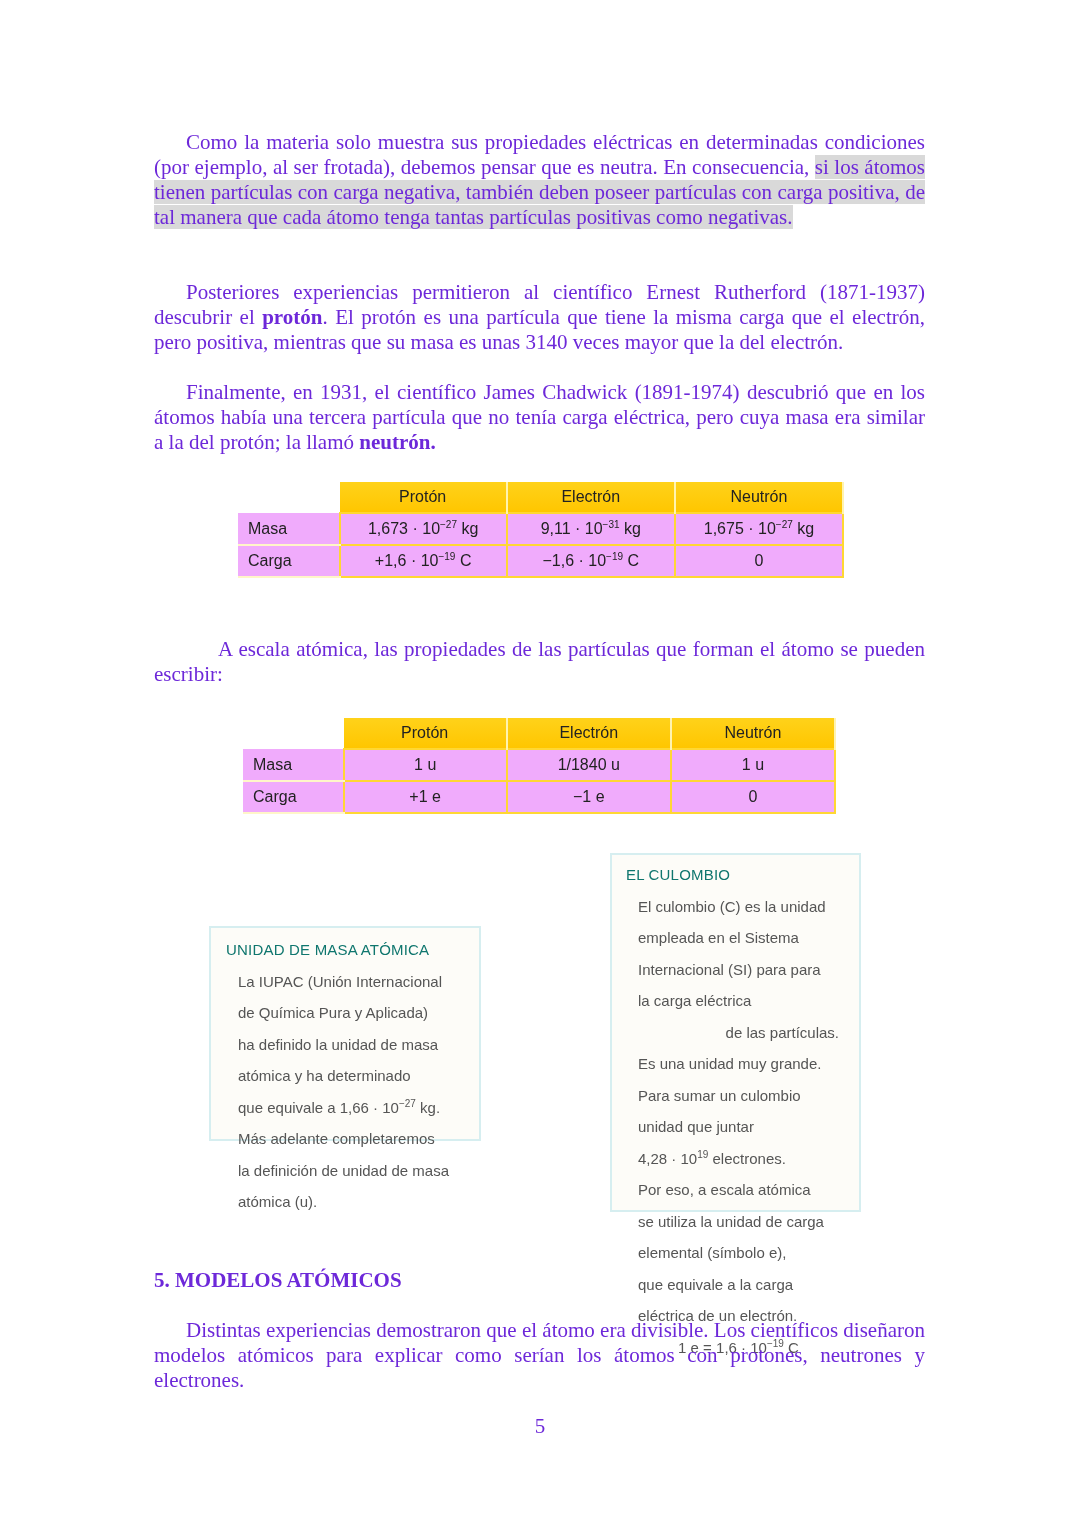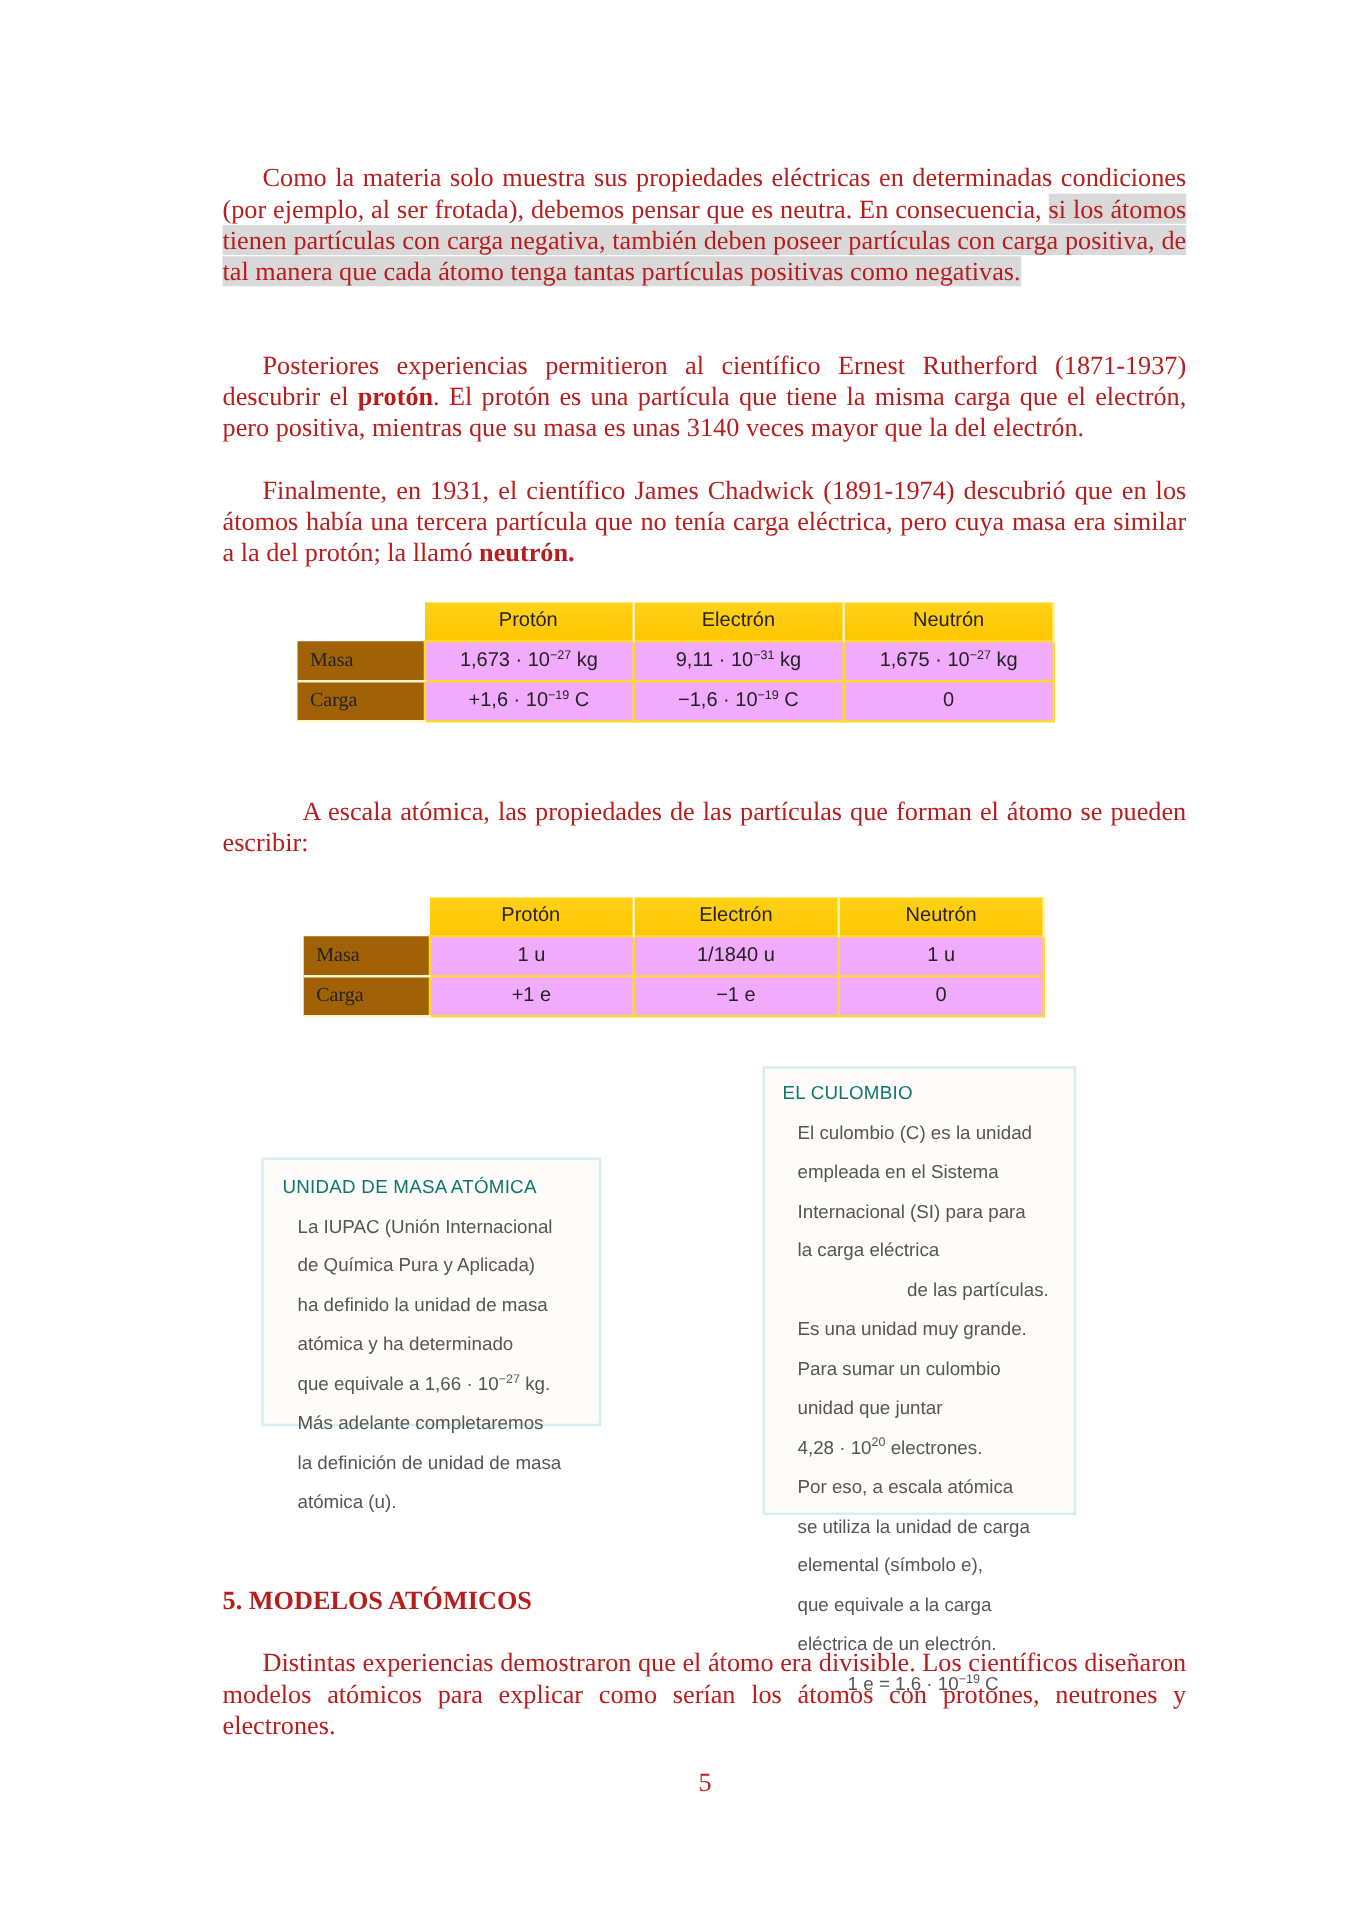--- a/index.html
+++ b/index.html
@@ -1,17 +1,17 @@
 <!DOCTYPE html>
 <html><head>
   <meta charset="utf-8">
   <style>
     html, body { margin: 0; padding: 0; background: #ffffff; }
     body { width: 1080px; height: 1527px; position: relative; overflow: hidden; }
-    .serif { font-family: "Liberation Serif", "DejaVu Serif", serif; color: #b91c1c; margin-left: 24px; }
+    .serif { font-family: "Liberation Serif", "DejaVu Serif", serif; color: #6d28d9; }
     .sans { font-family: "Liberation Sans", "DejaVu Sans", sans-serif; }
     .para {
       position: absolute; left: 154px; width: 771px;
       font-size: 21px; line-height: 25px; text-align: justify;
       text-align-last: left;
     }
     .para .indent { display: inline-block; width: 32px; }
     .para .indent2 { display: inline-block; width: 64px; }
     .hl { background: #d9d9d9; }
     .heading {
@@ -19,21 +19,21 @@
       font-size: 21px; font-weight: bold;
     }
     .pagenum {
       position: absolute; left: 0; width: 1080px; top: 1414px;
       text-align: center; font-size: 21px;
     }
     
     .ptable { position: absolute; border-collapse: collapse; font-size: 16px; color: #222; }
     .ptable td { padding: 0; height: 30px; text-align: center; }
     .ptable .head { background: linear-gradient(#ffd21a, #ffc600); border-right: 2px solid #fff3b0; font-size: 16px; }
-    .ptable .rowlabel { background: #a16207; text-align: left; padding-left: 10px; border-bottom: 2px solid #fff6c8; font-family: Liberation Serif, serif; }
+    .ptable .rowlabel { background: #f0abfc; text-align: left; padding-left: 10px; border-bottom: 2px solid #fff6c8; }
     .ptable .cell { background: #f0abfc; border: 2px solid #ffd733; }
     .ptable .blank { background: transparent; }
     sup { font-size: 10px; vertical-align: 6px; line-height: 0; }
     
     .box {
       position: absolute; border: 2px solid #d6eef0; background: #fdfcf8;
       color: #555; font-size: 15px; line-height: 19.5px; padding: 0;
     }
     .box .title { color: #0f766e; font-size: 15px; letter-spacing: 0.2px; }
     .box p { margin: 12px; }
@@ -113,21 +113,21 @@
   <div style="position:absolute; left:14px; top:10px; width:225px;">
     <div class="title" style="margin-bottom:4px;">EL CULOMBIO</div>
     <p>El culombio (C) es la unidad</p>
     <p>empleada en el Sistema</p>
     <p>Internacional (SI) para para</p>
     <p>la carga eléctrica</p>
     <p style="margin-bottom:4px;text-align:right;">de las partículas.</p>
     <p>Es una unidad muy grande.</p>
     <p>Para sumar un culombio</p>
     <p>unidad que juntar</p>
-    <p style="margin-bottom:4px;"><span>4,28 · 10</span><sup>20</sup><span> electrones.</span></p>
+    <p style="margin-bottom:4px;"><span>4,28 · 10</span><sup>19</sup><span> electrones.</span></p>
     <p>Por eso, a escala atómica</p>
     <p>se utiliza la unidad de carga</p>
     <p>elemental (símbolo e),</p>
     <p>que equivale a la carga</p>
     <p style="margin-bottom:6px;">eléctrica de un electrón.</p>
     <p style="text-align:center;"><span>1 e = 1,6 · 10</span><sup>−19</sup><span> C</span></p>
   </div>
 </div>
 
 <div class="heading serif">5. MODELOS ATÓMICOS</div>

